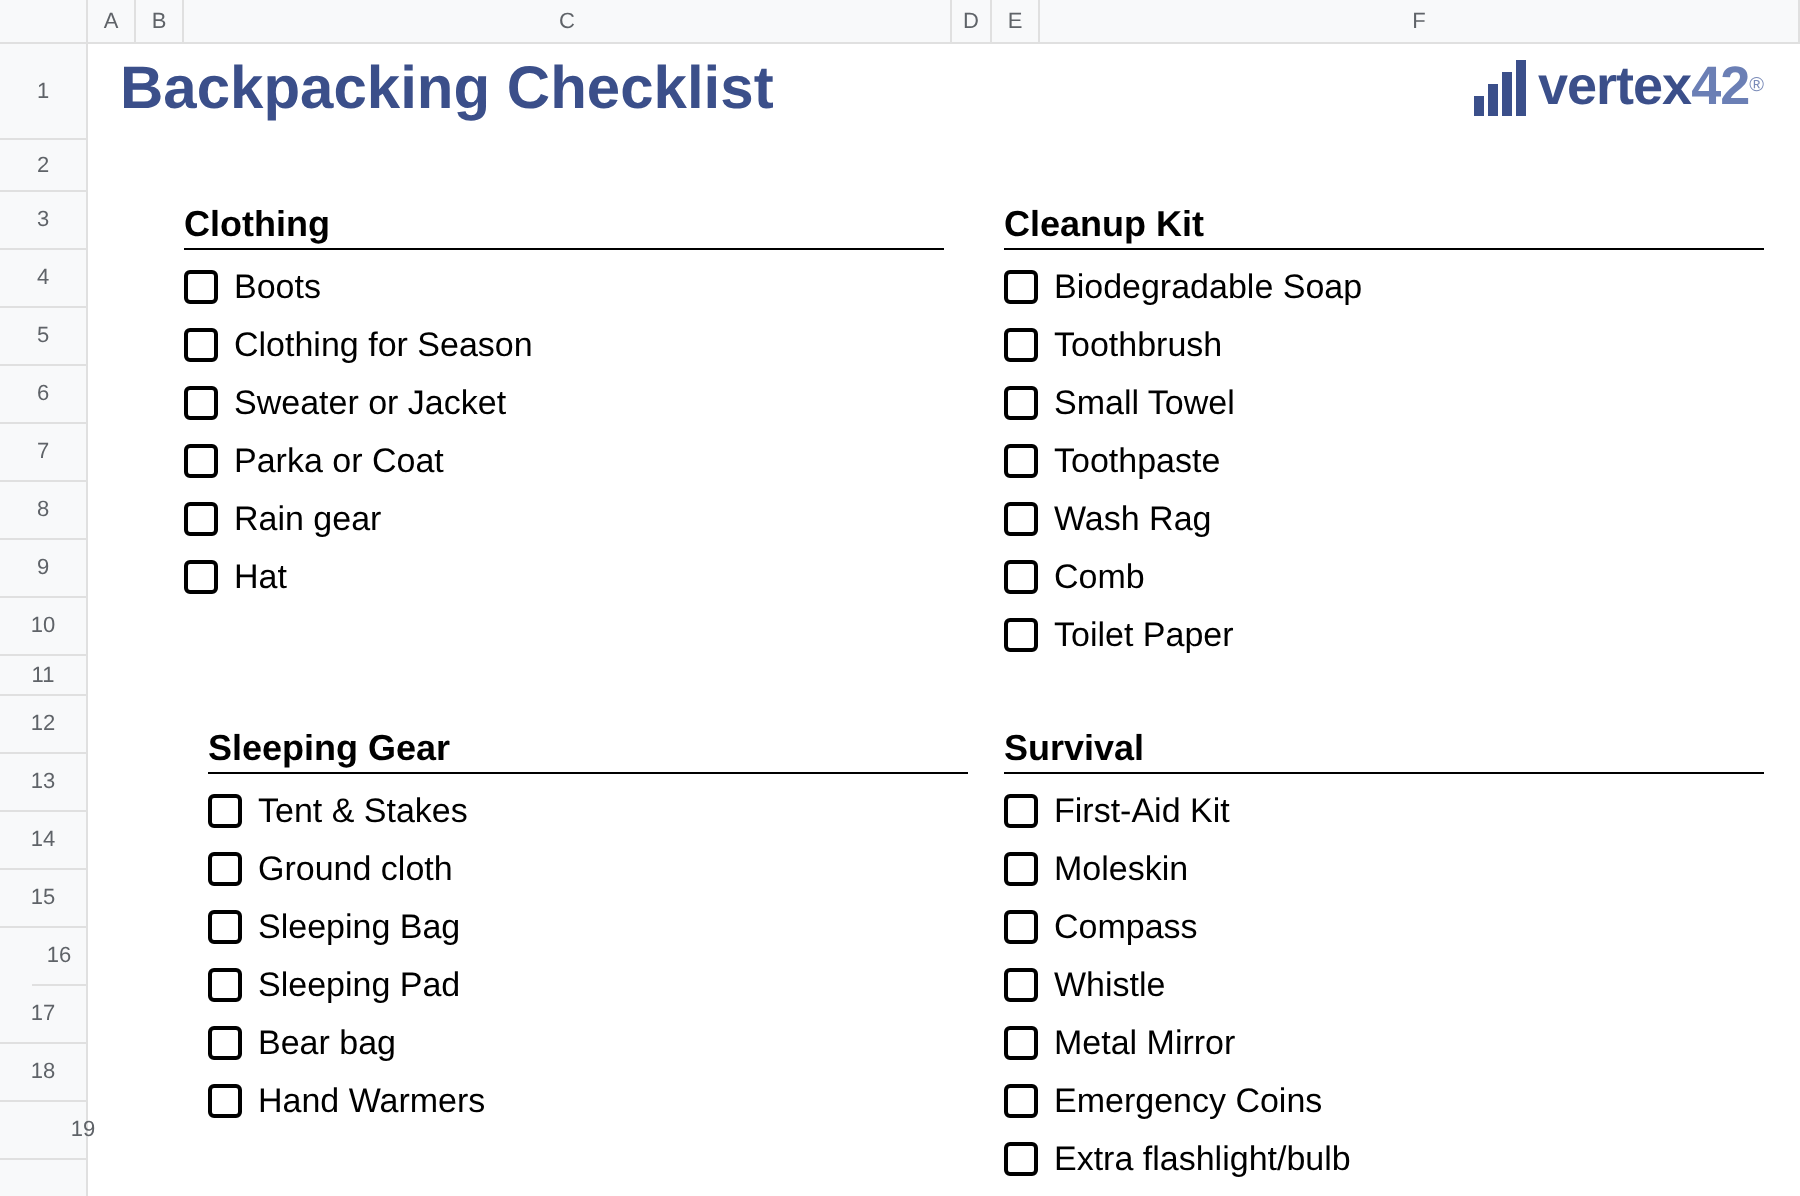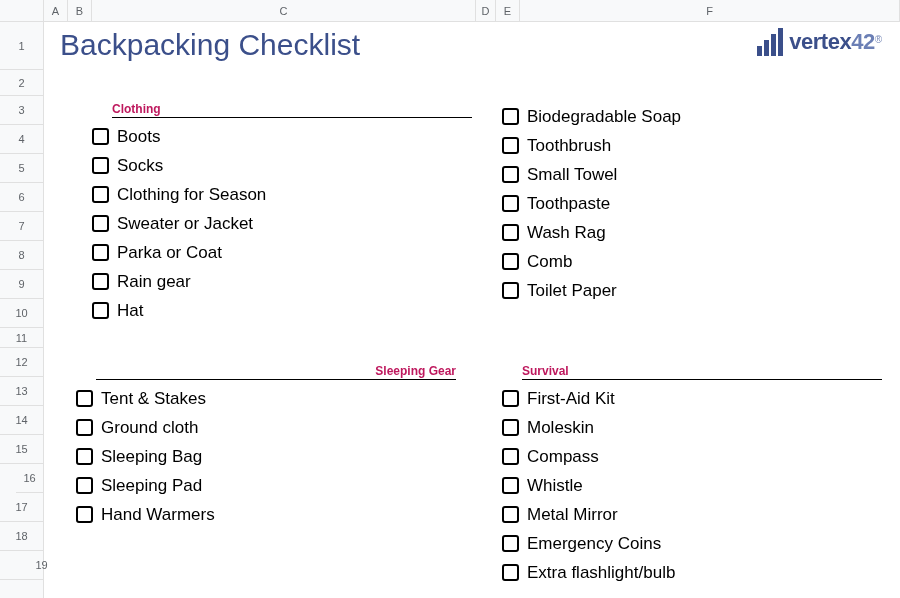--- a/index.html
+++ b/index.html
@@ -55,21 +55,21 @@
   }
   .grid {
     flex: 1;
     position: relative;
   }
   .title {
     position: absolute;
     left: 16px;
     top: 6px;
     font-size: 30px;
-    font-weight: normal;
+    font-weight: bold;
     color: #3b4f8a;
   }
   .logo {
     position: absolute;
     right: 18px;
     top: 6px;
     display: flex;
     align-items: center;
     gap: 6px;
   }
@@ -77,41 +77,40 @@
     display: flex;
     align-items: flex-end;
     gap: 2px;
     height: 28px;
   }
   .logo-bars span {
     width: 5px;
     background: #3b4f8a;
   }
   .logo-text {
-    font-size: 22px;
+    font-size: 27px;
     font-weight: bold;
     color: #3b4f8a;
     letter-spacing: -0.5px;
   }
   .logo-sub {
     font-size: 10px;
     color: #7a8bb8;
     vertical-align: super;
   }
   .section {
     position: absolute;
   }
   .sec-title {
-    font-size: 12px;
+    font-size: 18px;
     font-weight: bold;
-    color: #be185d;
+    color: #000000;
     border-bottom: 1.5px solid #000;
     padding-bottom: 1px;
     margin-bottom: 4px;
-    margin-left: 20px;
   }
   .item {
     display: flex;
     align-items: center;
     height: 29px;
     font-size: 17px;
     color: #000;
   }
   .cb {
     width: 17px;
@@ -171,44 +170,41 @@
       </div>
     </div>
   <div class="section" style="left: 48px; top: 80px; width: 380px;">
         <div class="sec-title">Clothing</div>
         <div class="item">
           <div class="cb"></div>
           <span>Boots</span>
         </div>
         <div class="item">
           <div class="cb"></div>
-          <span>Socks</span>
-        </div>
-        <div class="item">
-          <div class="cb"></div>
           <span>Clothing for Season</span>
         </div>
         <div class="item">
           <div class="cb"></div>
           <span>Sweater or Jacket</span>
         </div>
         <div class="item">
           <div class="cb"></div>
           <span>Parka or Coat</span>
         </div>
         <div class="item">
           <div class="cb"></div>
           <span>Rain gear</span>
         </div>
         <div class="item">
           <div class="cb"></div>
           <span>Hat</span>
         </div>
       </div>
       <div class="section" style="left: 458px; top: 80px; width: 380px;">
+        <div class="sec-title">Cleanup Kit</div>
         <div class="item">
           <div class="cb"></div>
           <span>Biodegradable Soap</span>
         </div>
         <div class="item">
           <div class="cb"></div>
           <span>Toothbrush</span>
         </div>
         <div class="item">
           <div class="cb"></div>
@@ -224,37 +220,41 @@
         </div>
         <div class="item">
           <div class="cb"></div>
           <span>Comb</span>
         </div>
         <div class="item">
           <div class="cb"></div>
           <span>Toilet Paper</span>
         </div>
       </div>
-      <div class="section" style="left: 32px; top: 342px; width: 380px; text-align: right;">
+      <div class="section" style="left: 60px; top: 342px; width: 380px;">
         <div class="sec-title">Sleeping Gear</div>
         <div class="item">
           <div class="cb"></div>
           <span>Tent &amp; Stakes</span>
         </div>
         <div class="item">
           <div class="cb"></div>
           <span>Ground cloth</span>
         </div>
         <div class="item">
           <div class="cb"></div>
           <span>Sleeping Bag</span>
         </div>
         <div class="item">
           <div class="cb"></div>
           <span>Sleeping Pad</span>
+        </div>
+        <div class="item">
+          <div class="cb"></div>
+          <span>Bear bag</span>
         </div>
         <div class="item">
           <div class="cb"></div>
           <span>Hand Warmers</span>
         </div>
       </div>
       <div class="section" style="left: 458px; top: 342px; width: 380px;">
         <div class="sec-title">Survival</div>
         <div class="item">
           <div class="cb"></div>

